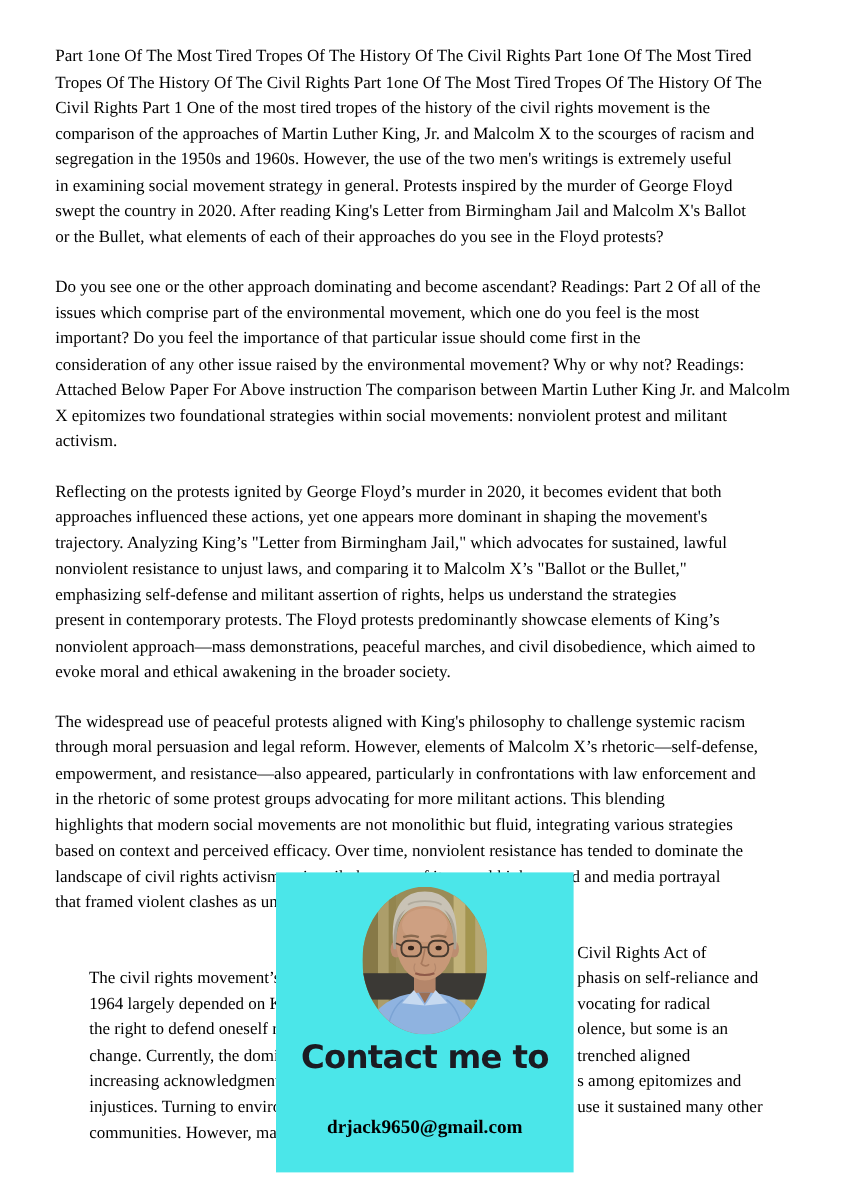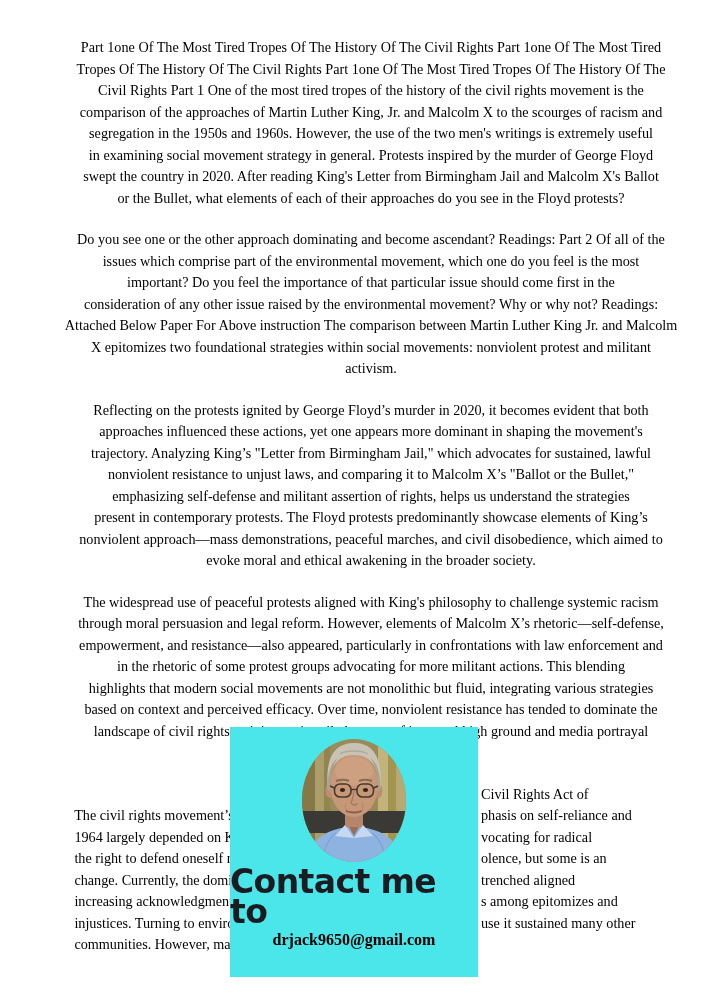--- a/index.html
+++ b/index.html
@@ -11,44 +11,44 @@
     overflow: hidden;
   }
   .page { position: absolute; inset: 0; background: #ffffff; }
 
   .text-col {
     position: absolute; left: 46px; top: 37px; width: 650px;
     color: #000000;
     font-size: 14.2px;
     line-height: 21.5px;
   }
-  .para { white-space: pre; margin: 0 0 20px 0; text-align: center; }
+  .para { white-space: pre; margin: 0 0 20px 0; }
   .obs-para { margin: 0; }
   .obs-line { position: relative; height: 21.5px; white-space: pre; }
   .frag-right { position: absolute; left: 435px; top: 0; white-space: pre; }
 
   .promo-card {
     position: absolute; left: 230px; top: 727px;
     width: 248px; height: 250px;
     background: #4BE6E9;
     z-index: 5;
   }
   .photo-oval {
     position: absolute; left: 72px; top: 12px;
     width: 104px; height: 123px;
     border-radius: 50%;
     overflow: hidden;
   }
   .photo-oval svg { display: block; }
   .headline {
     position: absolute; top: 140px; left: 0; width: 100%;
-    text-align: left;
+    text-align: center;
     font-family: "DejaVu Sans", sans-serif;
     font-weight: 700;
-    font-size: 33px;
+    font-size: 27px;
     line-height: 30px;
     letter-spacing: -0.6px;
     color: #1B1B22;
   }
   .email {
     position: absolute; top: 204px; left: 0; width: 100%;
     text-align: center;
     font-family: "Liberation Serif", serif;
     font-weight: 700;
     font-size: 16px;

